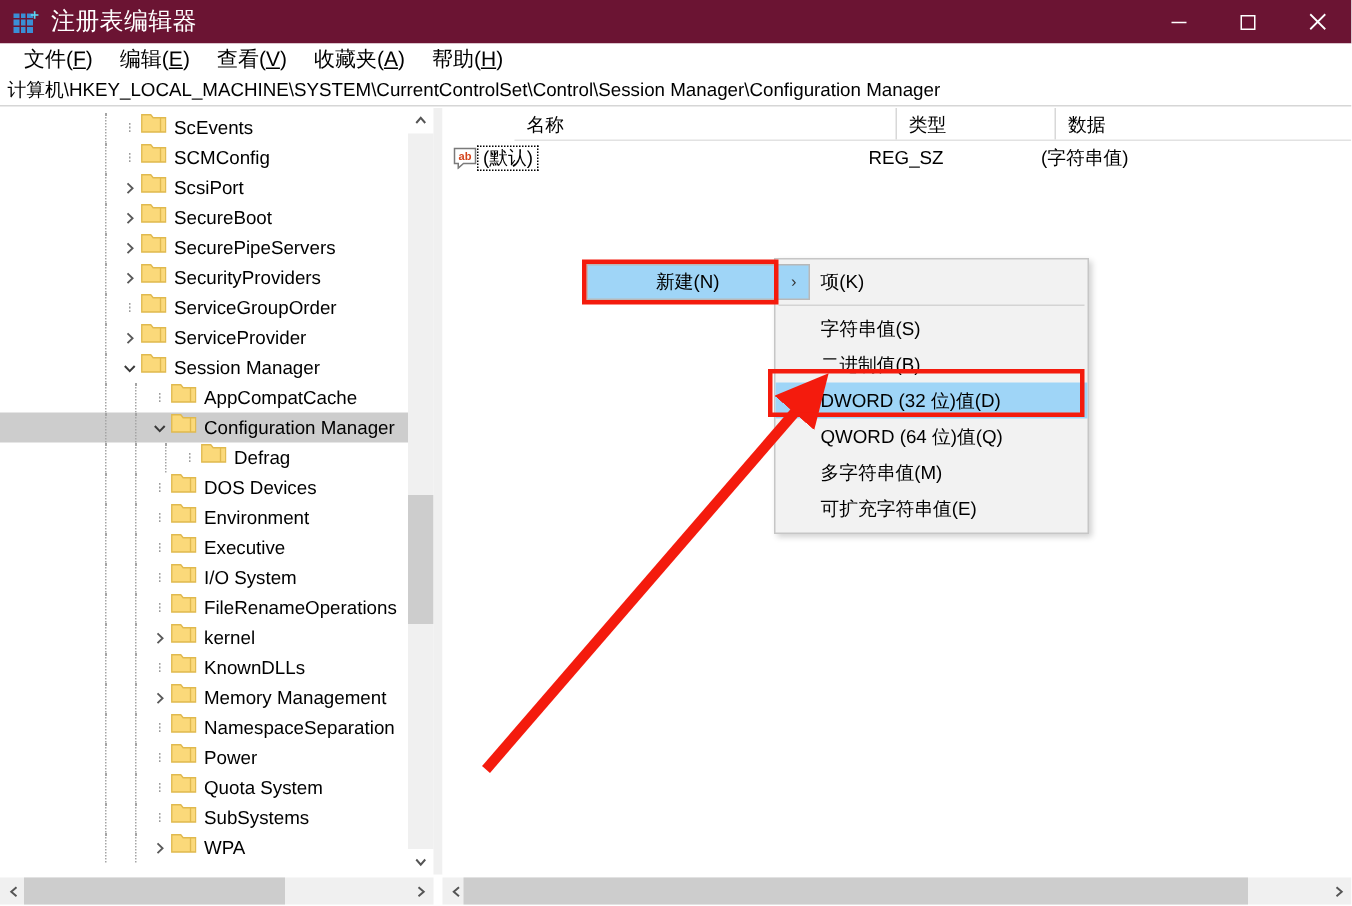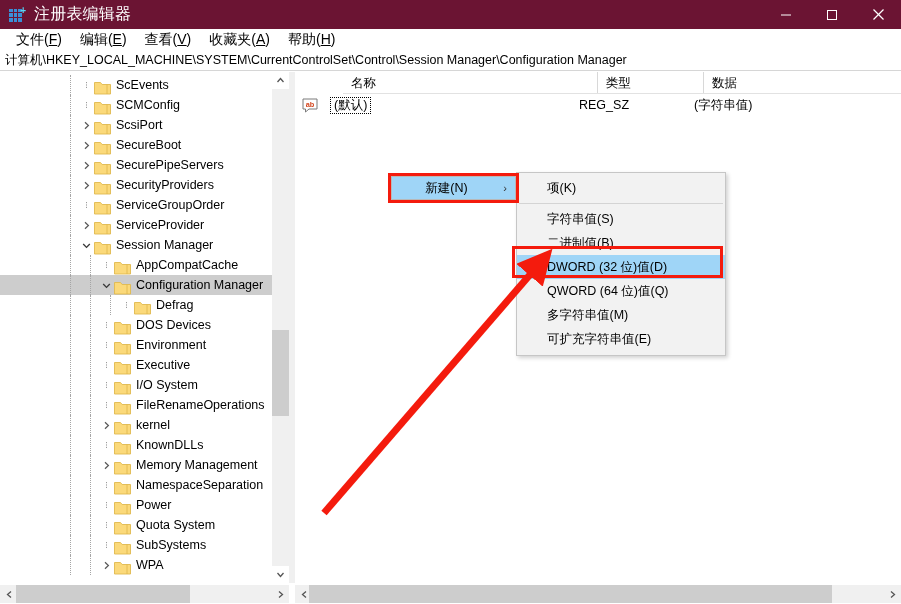--- a/index.html
+++ b/index.html
@@ -105,21 +105,21 @@
   }
 
   
   .tree {
     position: relative;
     width: 272px;
     padding-top: 3px;
   }
   .trow {
     height: 20px;
-    display: flex; align-items: flex-end;
+    display: flex; align-items: flex-start;
     white-space: nowrap;
     font-size: 12.5px; color: #000000;
     position: relative;
   }
   .trow.sel { background: #cdcdcd; }
   .twist {
     width: 16px; height: 20px; flex: 0 0 16px;
     display: flex; align-items: center; justify-content: center;
     color: #5a5a5a; font-size: 10px;
   }
@@ -186,35 +186,35 @@
     position: relative;
   }
   .lcol + .lcol { border-left: 1px solid #d8d8d8; }
   .lrow {
     display: flex; height: 22px; align-items: center;
     font-size: 12.5px; color: #000000;
   }
   .lcell { padding-left: 8px; white-space: nowrap; }
   .abicon {
     width: 16px; height: 15px;
-    margin-left: 7px; margin-right: 12px;
+    margin-left: 7px; margin-right: 0;
     flex: 0 0 16px;
     position: relative;
   }
   .namebox {
     border: 1px dotted #000000;
     padding: 0 3px; line-height: 15px; height: 17px;
     display: flex; align-items: center;
   }
 
   
   .ctx-parent {
     position: absolute;
     left: 391px; top: 176px;
-    width: 125px; height: 24px;
+    width: 149px; height: 24px;
     background: #9fd5f7;
     border: 1px solid #b8b8b8;
     display: flex; align-items: center;
     font-size: 12.5px; color: #000000;
     z-index: 30;
   }
   .ctx-parent .lbl { flex: 1; text-align: center; padding-right: 14px; }
   .ctx-parent .arrow { position: absolute; right: 8px; color: #333; font-size: 11px; }
 
   .ctx-sub {

